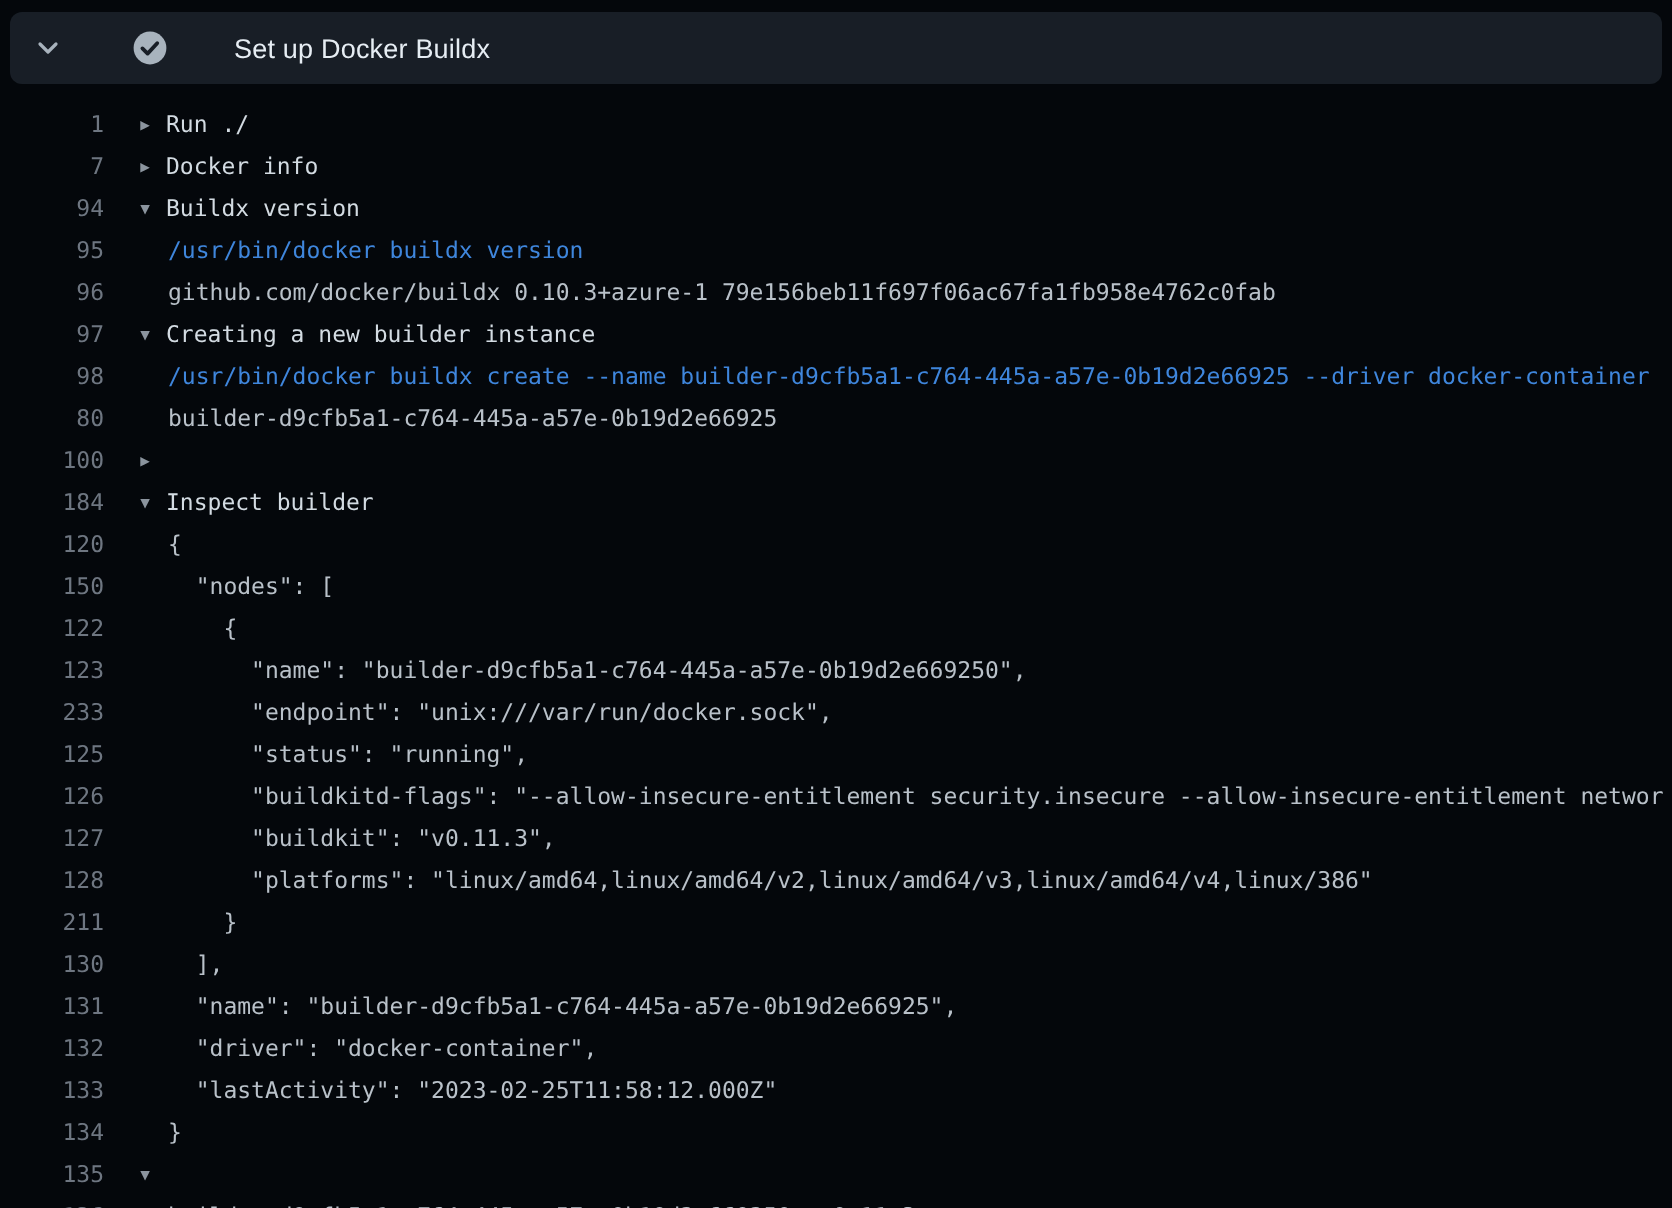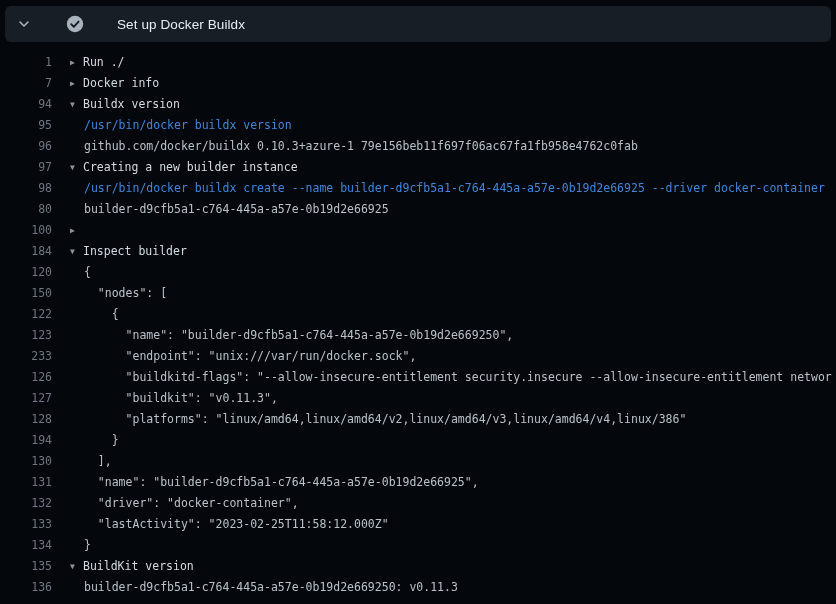--- a/index.html
+++ b/index.html
@@ -86,24 +86,25 @@
     <div class="row group"><span class="num">97</span><span class="content"><span class="arrow">▼</span><span class="gtext">Creating a new builder instance</span></span></div>
     <div class="row command"><span class="num">98</span><span class="content pre">/usr/bin/docker buildx create --name builder-d9cfb5a1-c764-445a-a57e-0b19d2e66925 --driver docker-container</span></div>
     <div class="row output"><span class="num">80</span><span class="content pre">builder-d9cfb5a1-c764-445a-a57e-0b19d2e66925</span></div>
     <div class="row group"><span class="num">100</span><span class="content"><span class="arrow">▶</span></span></div>
     <div class="row group"><span class="num">184</span><span class="content"><span class="arrow">▼</span><span class="gtext">Inspect builder</span></span></div>
     <div class="row output"><span class="num">120</span><span class="content pre">{</span></div>
     <div class="row output"><span class="num">150</span><span class="content pre">  "nodes": [</span></div>
     <div class="row output"><span class="num">122</span><span class="content pre">    {</span></div>
     <div class="row output"><span class="num">123</span><span class="content pre">      "name": "builder-d9cfb5a1-c764-445a-a57e-0b19d2e669250",</span></div>
     <div class="row output"><span class="num">233</span><span class="content pre">      "endpoint": "unix:///var/run/docker.sock",</span></div>
+    <div class="row output"><span class="num">125</span><span class="content pre">      "status": "running",</span></div>
     <div class="row output"><span class="num">126</span><span class="content pre">      "buildkitd-flags": "--allow-insecure-entitlement security.insecure --allow-insecure-entitlement networ</span></div>
     <div class="row output"><span class="num">127</span><span class="content pre">      "buildkit": "v0.11.3",</span></div>
     <div class="row output"><span class="num">128</span><span class="content pre">      "platforms": "linux/amd64,linux/amd64/v2,linux/amd64/v3,linux/amd64/v4,linux/386"</span></div>
-    <div class="row output"><span class="num">194</span><span class="content pre">    }</span></div>
+    <div class="row output"><span class="num">211</span><span class="content pre">    }</span></div>
     <div class="row output"><span class="num">130</span><span class="content pre">  ],</span></div>
     <div class="row output"><span class="num">131</span><span class="content pre">  "name": "builder-d9cfb5a1-c764-445a-a57e-0b19d2e66925",</span></div>
     <div class="row output"><span class="num">132</span><span class="content pre">  "driver": "docker-container",</span></div>
     <div class="row output"><span class="num">133</span><span class="content pre">  "lastActivity": "2023-02-25T11:58:12.000Z"</span></div>
     <div class="row output"><span class="num">134</span><span class="content pre">}</span></div>
-    <div class="row group"><span class="num">135</span><span class="content"><span class="arrow">▼</span><span class="gtext">BuildKit version</span></span></div>
+    <div class="row group"><span class="num">135</span><span class="content"><span class="arrow">▼</span></span></div>
     <div class="row output"><span class="num">136</span><span class="content pre">builder-d9cfb5a1-c764-445a-a57e-0b19d2e669250: v0.11.3</span></div>
   </div>
 
 </body></html>

